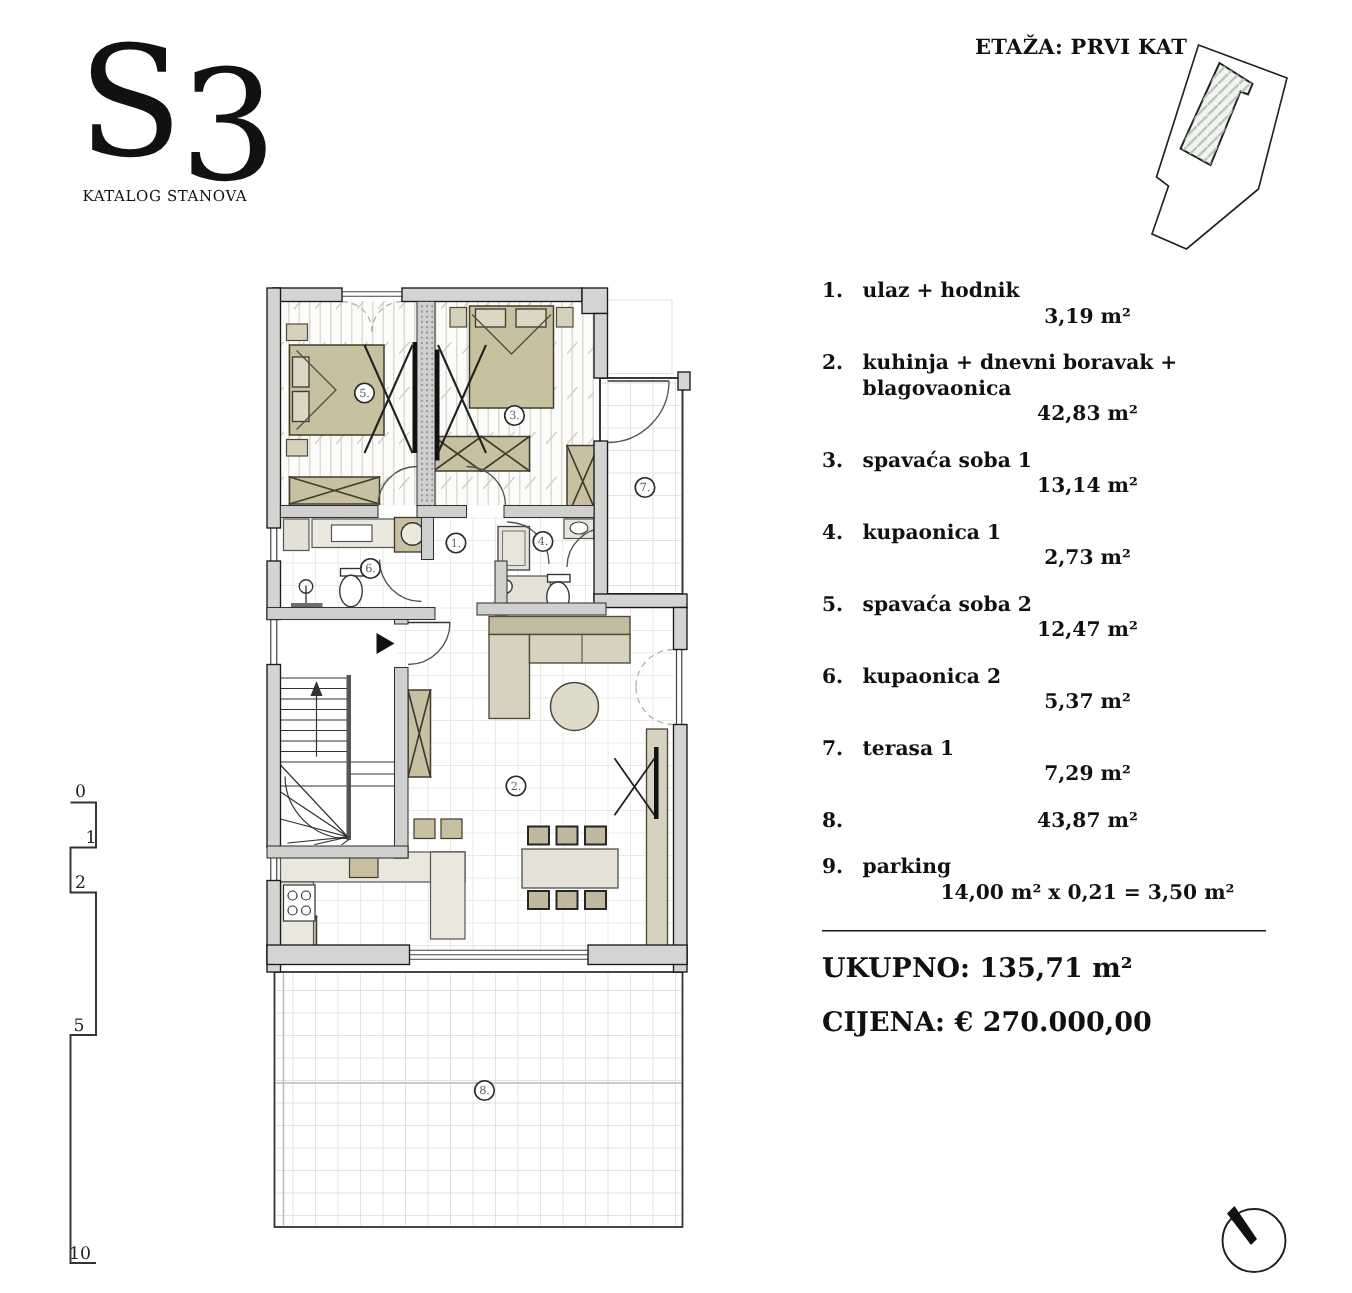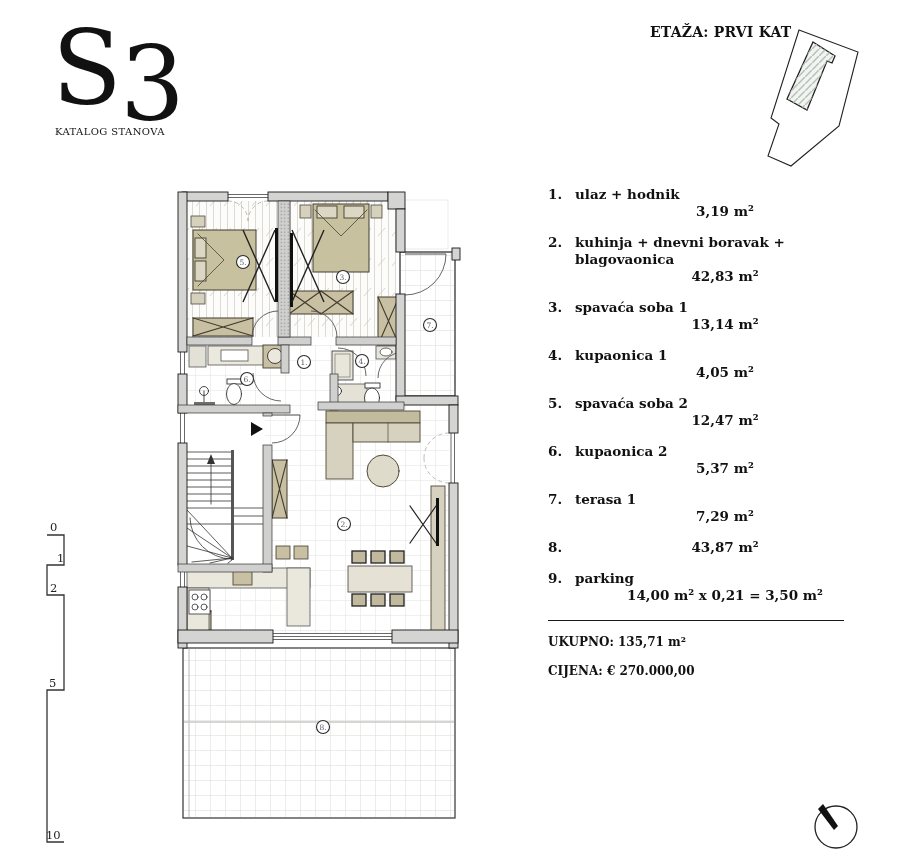--- a/index.html
+++ b/index.html
@@ -13,21 +13,21 @@
   .floor-line{left:650px;top:24px;font-size:14px;font-weight:700;letter-spacing:0.2px;}
   
   .room-list{left:548px;top:186px;width:332px;}
   .room-row{margin-bottom:14px;font-weight:700;font-size:13.5px;line-height:17px;}
   .room-row .rn{display:inline-block;width:27px;vertical-align:top;}
   .room-row .rtext{display:inline-block;width:300px;vertical-align:top;}
   .room-row .rname{display:block;}
   .room-row .rarea{display:block;text-align:center;}
   .totals{left:548px;top:620px;width:296px;}
   .totals .rule{border:0;border-top:1.6px solid #1a1a1a;margin:0 0 14px 0;}
-  .totals .tline{font-weight:700;font-size:12px;margin-bottom:15px;}
+  .totals .tline{font-weight:700;font-size:18px;margin-bottom:15px;}
   svg{position:absolute;left:0;top:0;}
 </style>
 </head>
 <body>
 
 <svg width="901" height="862" viewBox="0 0 901 862">
   <defs>
     <pattern id="g15" width="15" height="15" patternUnits="userSpaceOnUse">
       <path d="M15 0H0V15" fill="none" stroke="#e2e2df" stroke-width="1"></path>
     </pattern>
@@ -317,21 +317,21 @@
   <div class="room-row">
     <span class="rn">1.</span><span class="rtext"><span class="rname">ulaz + hodnik</span><span class="rarea">3,19 m²</span></span>
   </div>
   <div class="room-row">
     <span class="rn">2.</span><span class="rtext"><span class="rname">kuhinja + dnevni boravak + blagovaonica</span><span class="rarea">42,83 m²</span></span>
   </div>
   <div class="room-row">
     <span class="rn">3.</span><span class="rtext"><span class="rname">spavaća soba 1</span><span class="rarea">13,14 m²</span></span>
   </div>
   <div class="room-row">
-    <span class="rn">4.</span><span class="rtext"><span class="rname">kupaonica 1</span><span class="rarea">4,05 m²</span></span>
+    <span class="rn">4.</span><span class="rtext"><span class="rname">kupaonica 1</span><span class="rarea">2,73 m²</span></span>
   </div>
   <div class="room-row">
     <span class="rn">5.</span><span class="rtext"><span class="rname">spavaća soba 2</span><span class="rarea">12,47 m²</span></span>
   </div>
   <div class="room-row">
     <span class="rn">6.</span><span class="rtext"><span class="rname">kupaonica 2</span><span class="rarea">5,37 m²</span></span>
   </div>
   <div class="room-row">
     <span class="rn">7.</span><span class="rtext"><span class="rname">terasa 1</span><span class="rarea">7,29 m²</span></span>
   </div>

